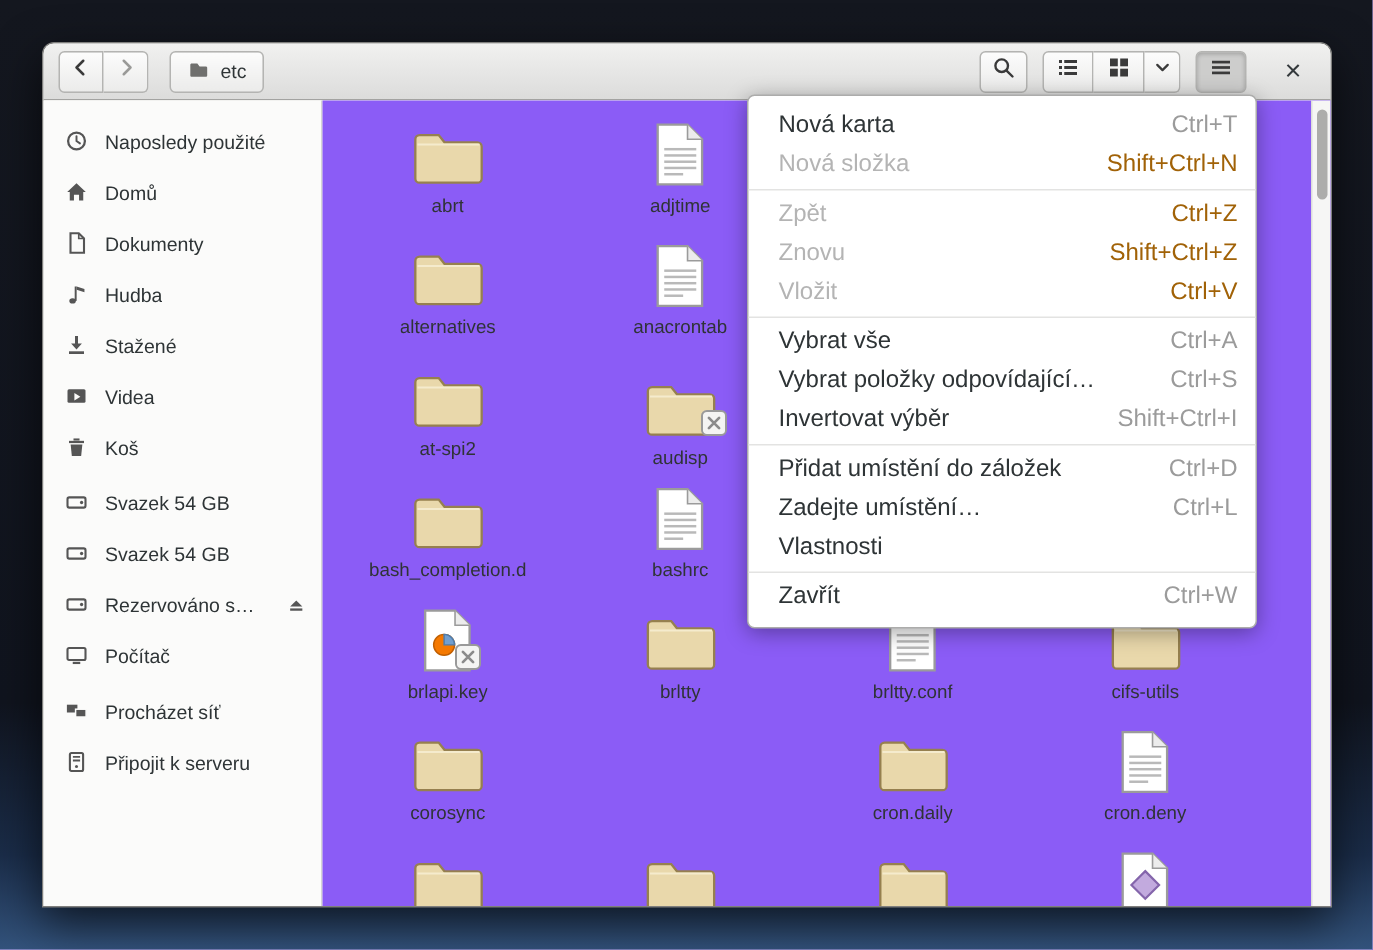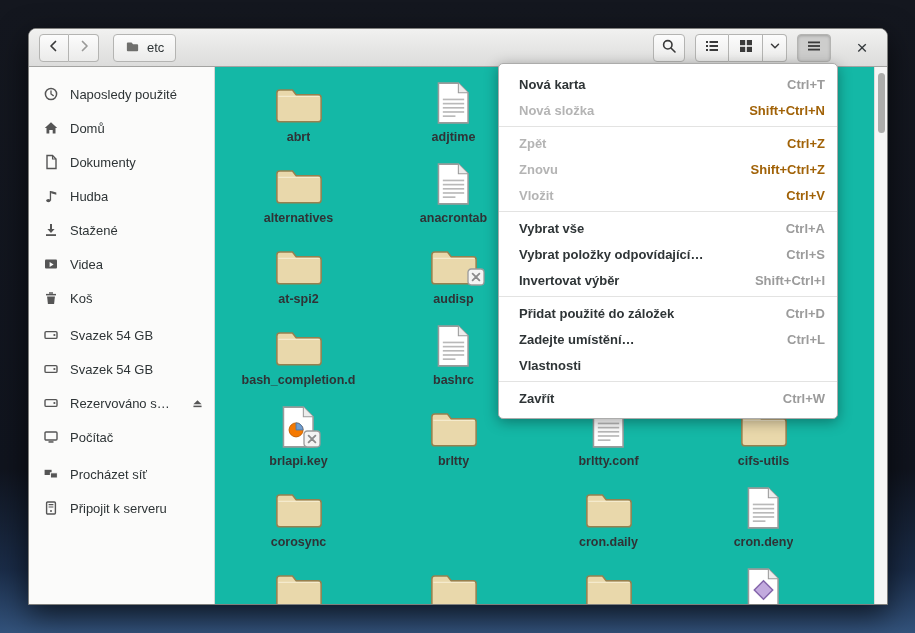--- a/index.html
+++ b/index.html
@@ -42,41 +42,41 @@
     width:186px;flex:0 0 186px;background:#fbfbfa;border-right:1px solid #d6d6d5;
     padding-top:10px;box-sizing:border-box;overflow:hidden;
   }
   .side-item{height:34px;display:flex;align-items:center;padding:0 10px 0 14px;gap:11px;
     font-size:13px;color:#2e3436;white-space:nowrap;}
   .side-item.group-start{margin-top:3px;}
   .sicon{width:16px;height:16px;flex:0 0 16px;display:flex;align-items:center;justify-content:center;}
   .slabel{overflow:hidden;text-overflow:ellipsis;}
   .eject{margin-left:auto;width:14px;height:14px;display:flex;align-items:center;justify-content:center;}
   
-  .content{flex:1;position:relative;background:#14b8a6;overflow:hidden;font-weight:bold;}
+  .content{flex:1;position:relative;background:#8b5cf6;overflow:hidden;}
   .files{
     position:absolute;left:0;top:0;right:13px;bottom:0;
     display:grid;grid-template-columns:repeat(4,155px);grid-auto-rows:81px;
     padding:8px 0 0 6px;
   }
   .fcell{display:flex;flex-direction:column;align-items:center;}
   .ficon{height:50px;display:flex;align-items:flex-end;justify-content:center;position:relative;}
   .emblem{position:absolute;right:-6px;bottom:-3px;}
   .flabel{margin-top:5px;font-size:12.5px;color:#2f3336;max-width:150px;text-align:center;
     overflow:hidden;text-overflow:ellipsis;white-space:nowrap;}
   
   .vscroll{position:absolute;right:0;top:0;bottom:0;width:13px;background:#f6f6f5;border-left:1px solid #dddddc;box-sizing:border-box;}
   .vthumb{position:absolute;left:3px;top:6px;width:7px;height:60px;border-radius:4px;background:#adadab;}
   
   .menu{
     position:absolute;left:469px;top:34px;width:340px;box-sizing:border-box;
     background:#fff;border:1px solid #acacab;border-radius:5px;
     box-shadow:0 3px 14px rgba(0,0,0,.35);padding:7px 0;z-index:50;
   }
-  .mitem{height:26px;display:flex;align-items:center;padding:0 12px 0 20px;font-size:13px;color:#2e3436;font-weight:bold;}
+  .mitem{height:26px;display:flex;align-items:center;padding:0 12px 0 20px;font-size:16px;color:#2e3436;}
   .mitem .ms{margin-left:auto;color:#9b9b9b;padding-left:20px;}
   .mitem.disabled{color:#b4b4b4;}
   .mitem.disabled .ms{color:#a16207;}
   .msep{height:1px;background:#e3e3e2;margin:3px 0;}
 </style>
 </head>
 <body>
 
 <div class="window">
 
@@ -348,21 +348,21 @@
           </div>
           <div class="fcell" style="grid-area: 3 / 1;">
             <span class="ficon">
               <svg width="50" height="41" viewBox="0 0 52 42">
                 <path d="M3 9c0-1.7 1.3-3 3-3h13.2l4 5H46c1.7 0 3 1.3 3 3v22c0 1.7-1.3 3-3 3H6c-1.7 0-3-1.3-3-3z" fill="#e9d8ab" stroke="#96804f" stroke-width="1.6"></path>
                 <path d="M4.5 12.5h43" stroke="#f5ebcd" stroke-width="1.4"></path>
               </svg>
             </span>
             <span class="flabel">at-spi2</span>
           </div>
-          <div class="fcell" style="grid-area: 3 / 2;">
+          <div class="fcell" style="grid-area: 3 / 2; justify-content: center;">
             <span class="ficon">
               <svg width="50" height="41" viewBox="0 0 52 42">
                 <path d="M3 9c0-1.7 1.3-3 3-3h13.2l4 5H46c1.7 0 3 1.3 3 3v22c0 1.7-1.3 3-3 3H6c-1.7 0-3-1.3-3-3z" fill="#e9d8ab" stroke="#96804f" stroke-width="1.6"></path>
                 <path d="M4.5 12.5h43" stroke="#f5ebcd" stroke-width="1.4"></path>
               </svg>
               <span class="emblem"><svg width="18" height="18" viewBox="0 0 18 18">
                   <rect x="1" y="1" width="16" height="16" rx="3.2" fill="#f4f4f3" stroke="#9a9a9a" stroke-width="1.3"></rect>
                   <path d="M5.6 5.6l6.8 6.8M12.4 5.6l-6.8 6.8" stroke="#8b8b8b" stroke-width="1.8" stroke-linecap="round"></path>
                 </svg></span>
             </span>
@@ -550,21 +550,21 @@
       <div class="mitem">
         <span class="ml">Vybrat položky odpovídající…</span>
         <span class="ms">Ctrl+S</span>
       </div>
       <div class="mitem">
         <span class="ml">Invertovat výběr</span>
         <span class="ms">Shift+Ctrl+I</span>
       </div>
       <div class="msep"></div>
       <div class="mitem">
-        <span class="ml">Přidat použité do záložek</span>
+        <span class="ml">Přidat umístění do záložek</span>
         <span class="ms">Ctrl+D</span>
       </div>
       <div class="mitem">
         <span class="ml">Zadejte umístění…</span>
         <span class="ms">Ctrl+L</span>
       </div>
       <div class="mitem">
         <span class="ml">Vlastnosti</span>
         <span class="ms"></span>
       </div>

